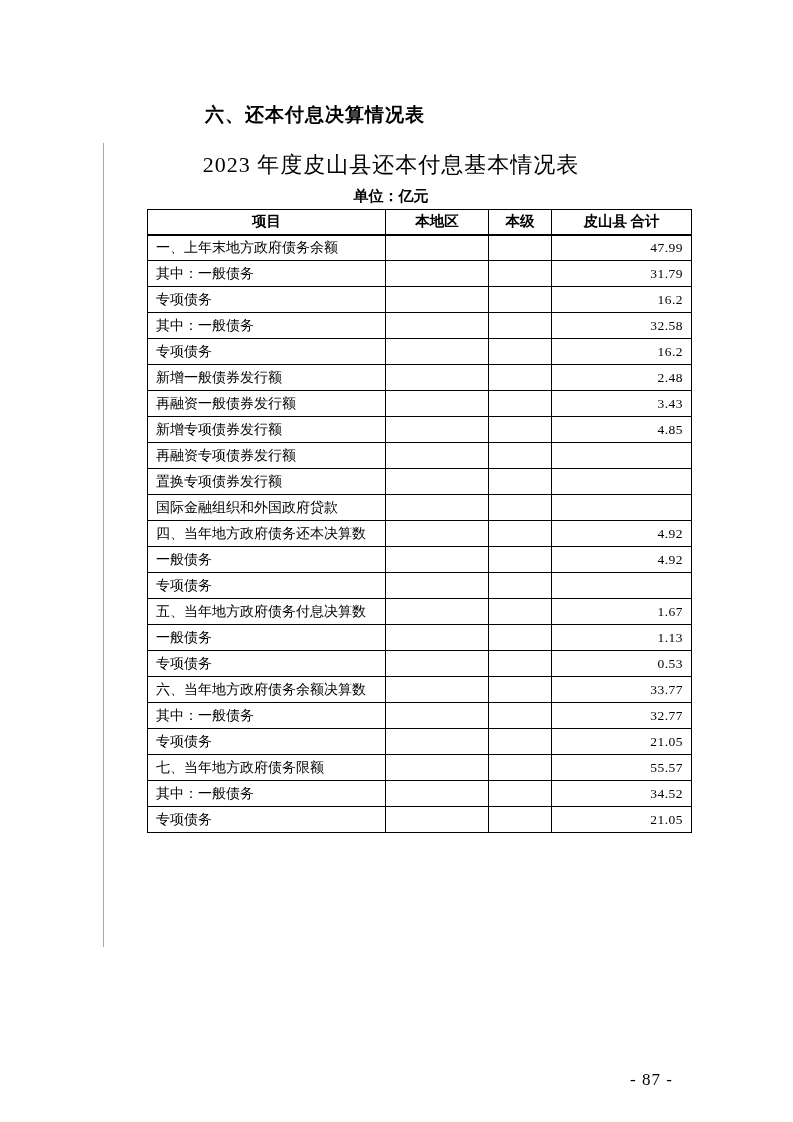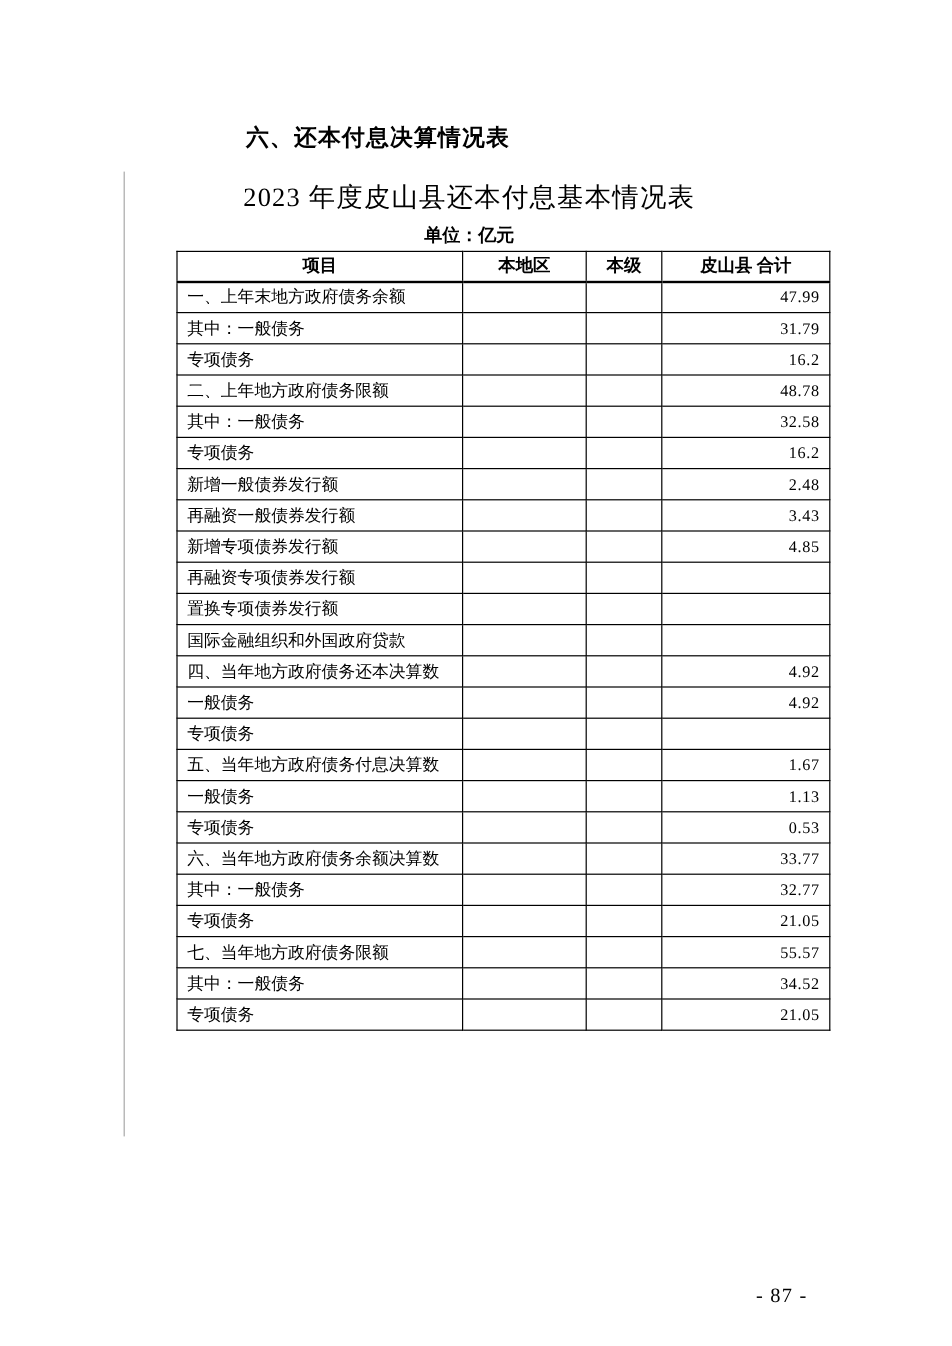--- a/index.html
+++ b/index.html
@@ -92,26 +92,20 @@
     <td class="cell-num"></td>
     <td class="cell-num">31.79</td>
   </tr>
       <tr>
     <td class="cell-item">专项债务</td>
     <td class="cell-num"></td>
     <td class="cell-num"></td>
     <td class="cell-num">16.2</td>
   </tr>
       <tr>
-    <td class="cell-item">二、上年地方政府债务限额</td>
-    <td class="cell-num"></td>
-    <td class="cell-num"></td>
-    <td class="cell-num">48.78</td>
-  </tr>
-      <tr>
     <td class="cell-item">其中：一般债务</td>
     <td class="cell-num"></td>
     <td class="cell-num"></td>
     <td class="cell-num">32.58</td>
   </tr>
       <tr>
     <td class="cell-item">专项债务</td>
     <td class="cell-num"></td>
     <td class="cell-num"></td>
     <td class="cell-num">16.2</td>

